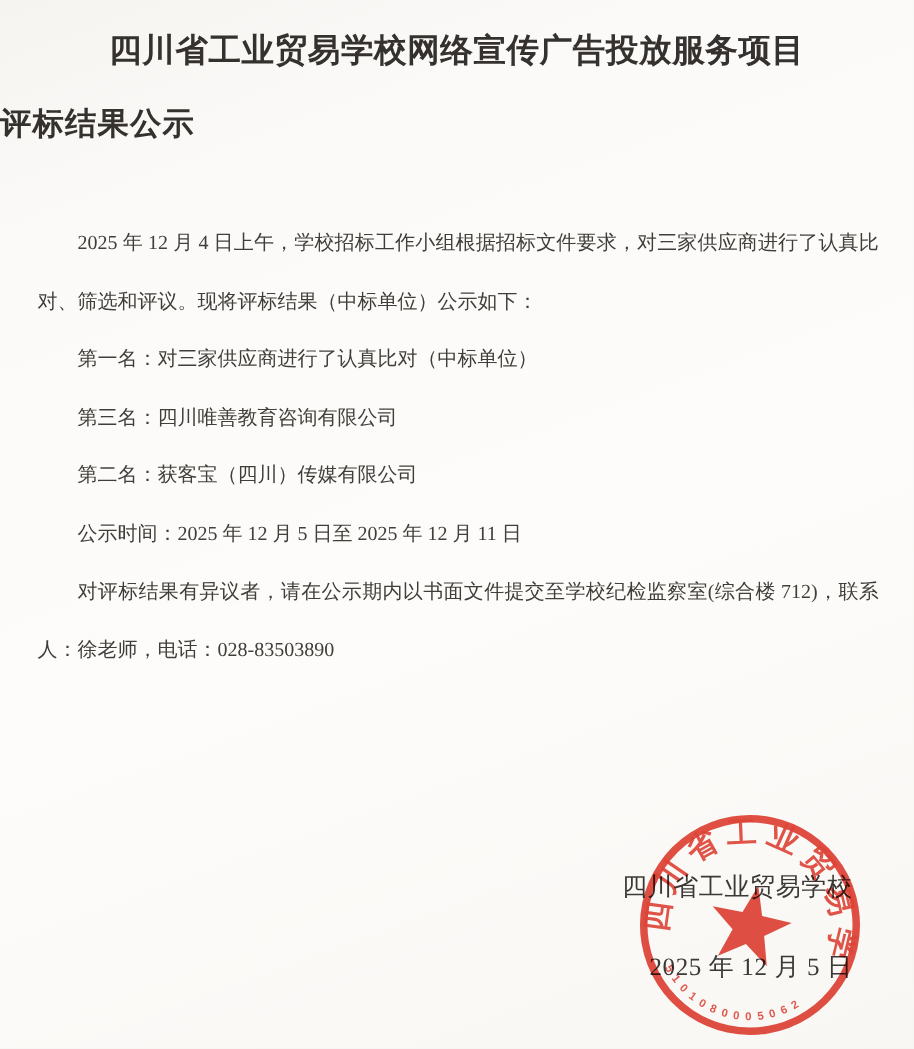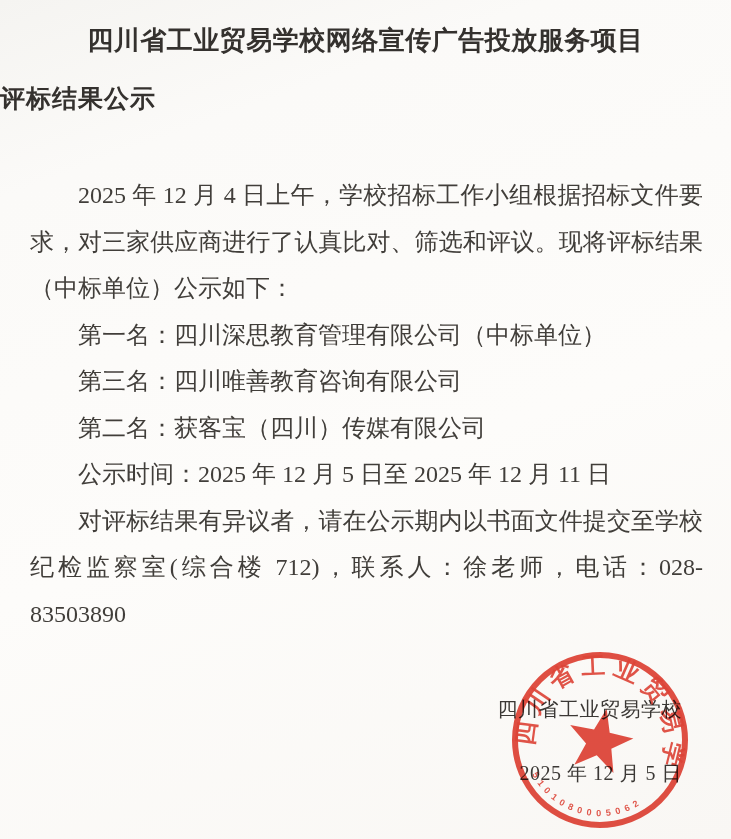--- a/index.html
+++ b/index.html
@@ -28,21 +28,21 @@
     padding-top: 24px;
     text-align: left;
     font-size: 25px;
     font-weight: 700;
     letter-spacing: 1px;
     color: #34312e;
   }
   .doc-body {
     position: absolute;
     left: 30px; right: 28px; top: 172px;
-    font-size: 24px;
+    font-size: 16px;
     line-height: 46.5px;
     text-align: justify;
     color: #413e3a;
   }
   .doc-body p { margin: 0; text-indent: 2em; }
   .signoff-name {
     position: absolute;
     top: 696px; right: 49px;
     font-size: 20px;
     letter-spacing: 0.5px;
@@ -80,21 +80,21 @@
 <body>
 
 <div class="page">
 
   <h1 class="title">四川省工业贸易学校网络宣传广告投放服务项目</h1>
 
   <h2 class="subtitle">评标结果公示</h2>
 
   <div class="doc-body">
     <p>2025 年 12 月 4 日上午，学校招标工作小组根据招标文件要求，对三家供应商进行了认真比对、筛选和评议。现将评标结果（中标单位）公示如下：</p>
-    <p>第一名：四川深思教育管理有限公司（中标单位）</p>
+    <p>第一名：对三家供应商进行了认真比对（中标单位）</p>
     <p>第三名：四川唯善教育咨询有限公司</p>
     <p>第二名：获客宝（四川）传媒有限公司</p>
     <p>公示时间：2025 年 12 月 5 日至 2025 年 12 月 11 日</p>
     <p>对评标结果有异议者，请在公示期内以书面文件提交至学校纪检监察室(综合楼 712)，联系人：徐老师，电话：028-83503890</p>
   </div>
 
   <div class="signoff-name">四川省工业贸易学校</div>
 
   <div class="signoff-date">2025 年 12 月 5 日</div>
 

